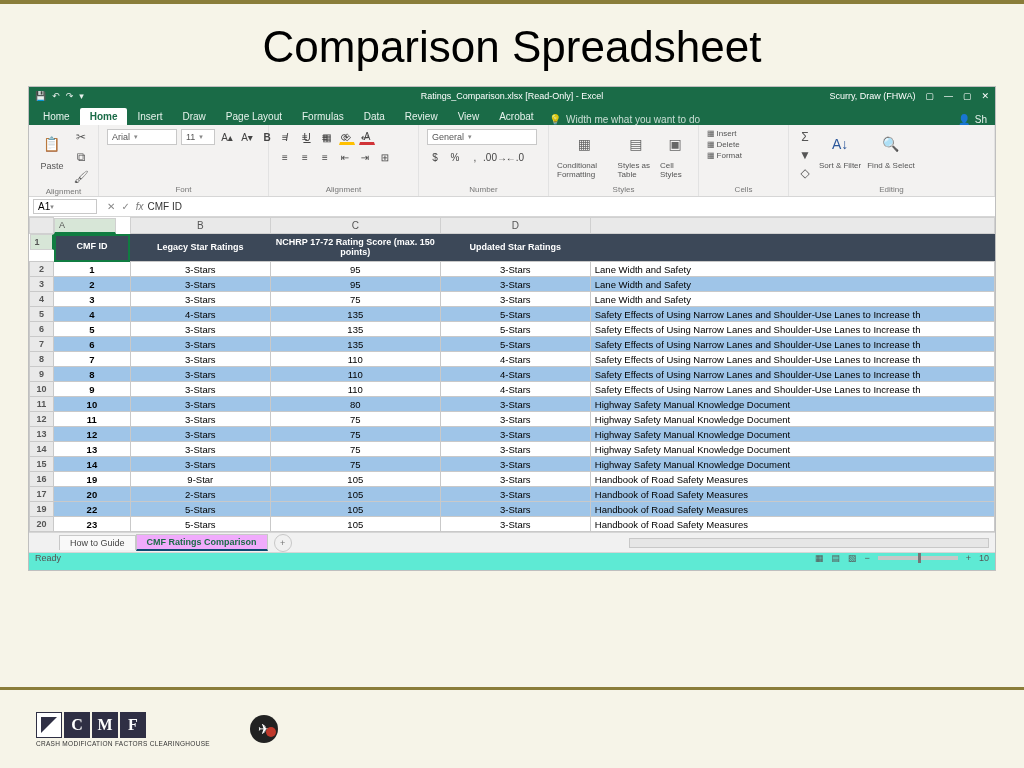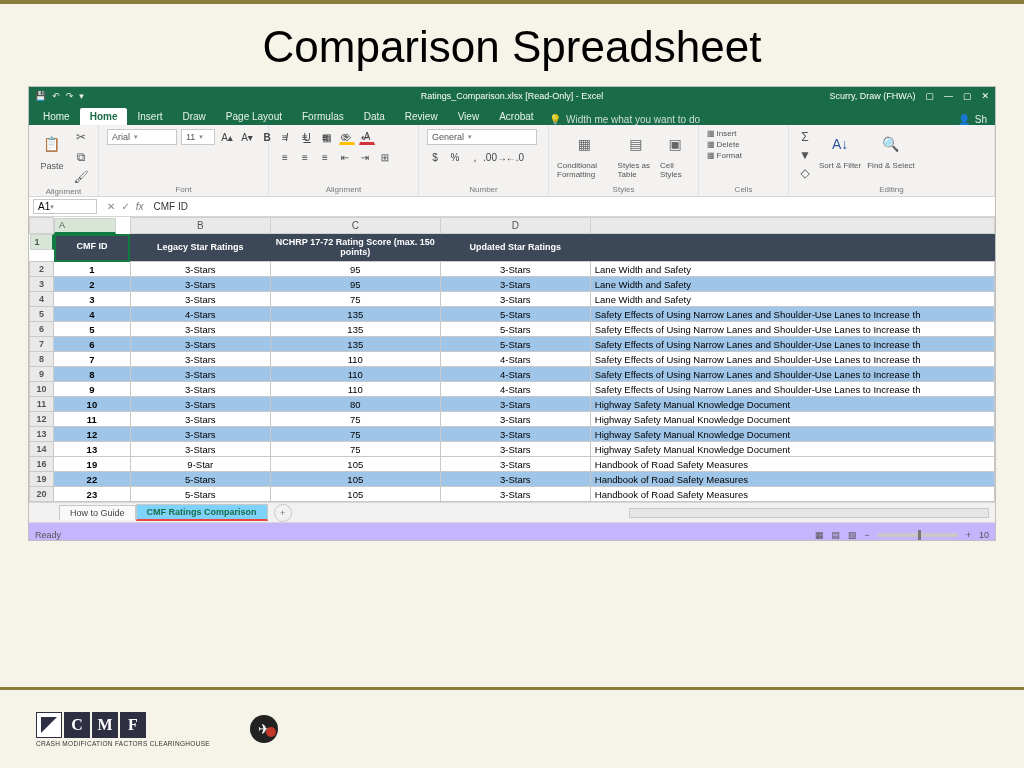--- a/index.html
+++ b/index.html
@@ -40,46 +40,46 @@
   .btnrow{display:flex;gap:4px;align-items:center}
   .fontbtn{width:16px;height:16px;border:1px solid transparent;display:inline-flex;align-items:center;justify-content:center;font-size:10px;color:#444}
   .underline-y{border-bottom:3px solid #ffc000}
   .underline-r{border-bottom:3px solid #d13438}
   .stack{display:flex;flex-direction:column;gap:2px;align-items:center}
   .mini{font-size:8px;color:#555;display:flex;align-items:center;gap:2px}
 
   .fxbar{display:flex;align-items:center;background:#fff;border-bottom:1px solid #d6d6d6;height:20px;font-size:10px}
   .namebox{width:64px;border:1px solid #c8c8c8;margin:2px 4px;padding:1px 4px;background:#fff;display:flex;align-items:center;}
   .fxbtns{display:flex;gap:6px;color:#888;padding:0 6px}
-  .fxlabel{font-style:italic;color:#777;margin-right:6px}
+  .fxlabel{font-style:italic;color:#777;}
   .fxinput{flex:1;padding:1px 4px;color:#333}
 
   .sheet{display:flex;background:#e9e9e9}
   .grid-wrap{flex:1;overflow:hidden}
   table.grid{border-collapse:collapse;width:100%;font-size:10px;background:#fff}
   .colhdrs th{background:#e9e9e9;border:1px solid #d0d0d0;color:#555;font-weight:400;height:16px}
   .colhdrs th.sel{background:#d7e6d7;border-bottom:2px solid #107c41}
   .rowhdr{background:#e9e9e9;border:1px solid #d0d0d0;text-align:center;color:#555;width:24px;font-size:9px}
   .rowhdr.sel{background:#d7e6d7;border-right:2px solid #107c41}
   .drow th,.drow td{border:1px solid #c9c9c9;height:15px;white-space:nowrap;overflow:hidden}
   tr.hdr td{background:var(--hdr-dark);color:#fff;font-weight:600;font-size:9px;text-align:center;padding:2px 4px;line-height:1.1;height:28px;vertical-align:middle}
   tr.hdr td.e{background:var(--hdr-dark)}
   tr.data td{text-align:center;font-size:9.5px}
   tr.data td.e{text-align:left;padding-left:4px}
   tr.data.blue td{background:var(--row-blue)}
   tr.data td:first-of-type{font-weight:600}
   .selcell{outline:2px solid #107c41;outline-offset:-2px}
 
   .sheettabs{display:flex;align-items:center;background:#f1f1f1;border-top:1px solid #d6d6d6;height:20px;font-size:9px;padding-left:30px;gap:0}
   .sheettabs .stab{padding:2px 10px;border:1px solid #c8c8c8;border-bottom:none;background:#f9f9f9;color:#444}
-  .sheettabs .stab.active{background:#7dd3fc;font-weight:600;color:#1a6b47;border-bottom:2px solid #ef4444}
+  .sheettabs .stab.active{background:#f0abfc;font-weight:600;color:#1a6b47;border-bottom:2px solid #0c4a6e}
   .sheettabs .add{width:18px;height:18px;border:1px solid #c8c8c8;border-radius:50%;display:flex;align-items:center;justify-content:center;margin-left:6px;color:#777}
   .hscroll{margin-left:auto;width:360px;height:10px;background:#e6e6e6;border:1px solid #c8c8c8;margin-right:6px}
 
-  .status{display:flex;align-items:flex-end;background:#c4b5fd;border-top:1px solid #d6d6d6;height:18px;font-size:9px;color:#555;padding:0 6px}
+  .status{display:flex;align-items:flex-start;background:#5eead4;border-top:1px solid #d6d6d6;height:18px;font-size:9px;color:#555;padding:0 6px}
   .status .right{margin-left:auto;display:flex;gap:8px;align-items:center}
   .zoom-track{width:80px;height:4px;background:#c8c8c8;position:relative}
   .zoom-thumb{position:absolute;left:50%;top:-3px;width:3px;height:10px;background:#777}
 
   .bottom-rule{position:absolute;left:0;right:0;bottom:78px;height:3px;background:var(--olive)}
   .footer{position:absolute;left:0;right:0;bottom:0;height:78px;background:var(--cream);display:flex;align-items:center;gap:40px;padding-left:36px}
   .cmf-logo{display:flex;align-items:center;gap:2px}
   .cmf-sq{width:26px;height:26px;display:flex;align-items:center;justify-content:center;font-weight:700;color:#fff;font-size:16px;font-family:Georgia,serif}
   .cmf-logo .blk{background:#2f2f44}
   .cmf-tag{font-size:6.5px;letter-spacing:.3px;color:#333;margin-top:2px}
@@ -410,24 +410,40 @@
               <td class="e">Highway Safety Manual Knowledge Document</td>
             </tr>
             <tr class="drow data">
               <th class="rowhdr">14</th>
               <td>13</td>
               <td>3-Stars</td>
               <td>75</td>
               <td>3-Stars</td>
               <td class="e">Highway Safety Manual Knowledge Document</td>
             </tr>
+            <tr class="drow data blue">
+              <th class="rowhdr">15</th>
+              <td>14</td>
+              <td>3-Stars</td>
+              <td>75</td>
+              <td>3-Stars</td>
+              <td class="e">Highway Safety Manual Knowledge Document</td>
+            </tr>
             <tr class="drow data">
               <th class="rowhdr">16</th>
               <td>19</td>
               <td>9-Star</td>
+              <td>105</td>
+              <td>3-Stars</td>
+              <td class="e">Handbook of Road Safety Measures</td>
+            </tr>
+            <tr class="drow data blue">
+              <th class="rowhdr">17</th>
+              <td>20</td>
+              <td>2-Stars</td>
               <td>105</td>
               <td>3-Stars</td>
               <td class="e">Handbook of Road Safety Measures</td>
             </tr>
             <tr class="drow data blue">
               <th class="rowhdr">19</th>
               <td>22</td>
               <td>5-Stars</td>
               <td>105</td>
               <td>3-Stars</td>

